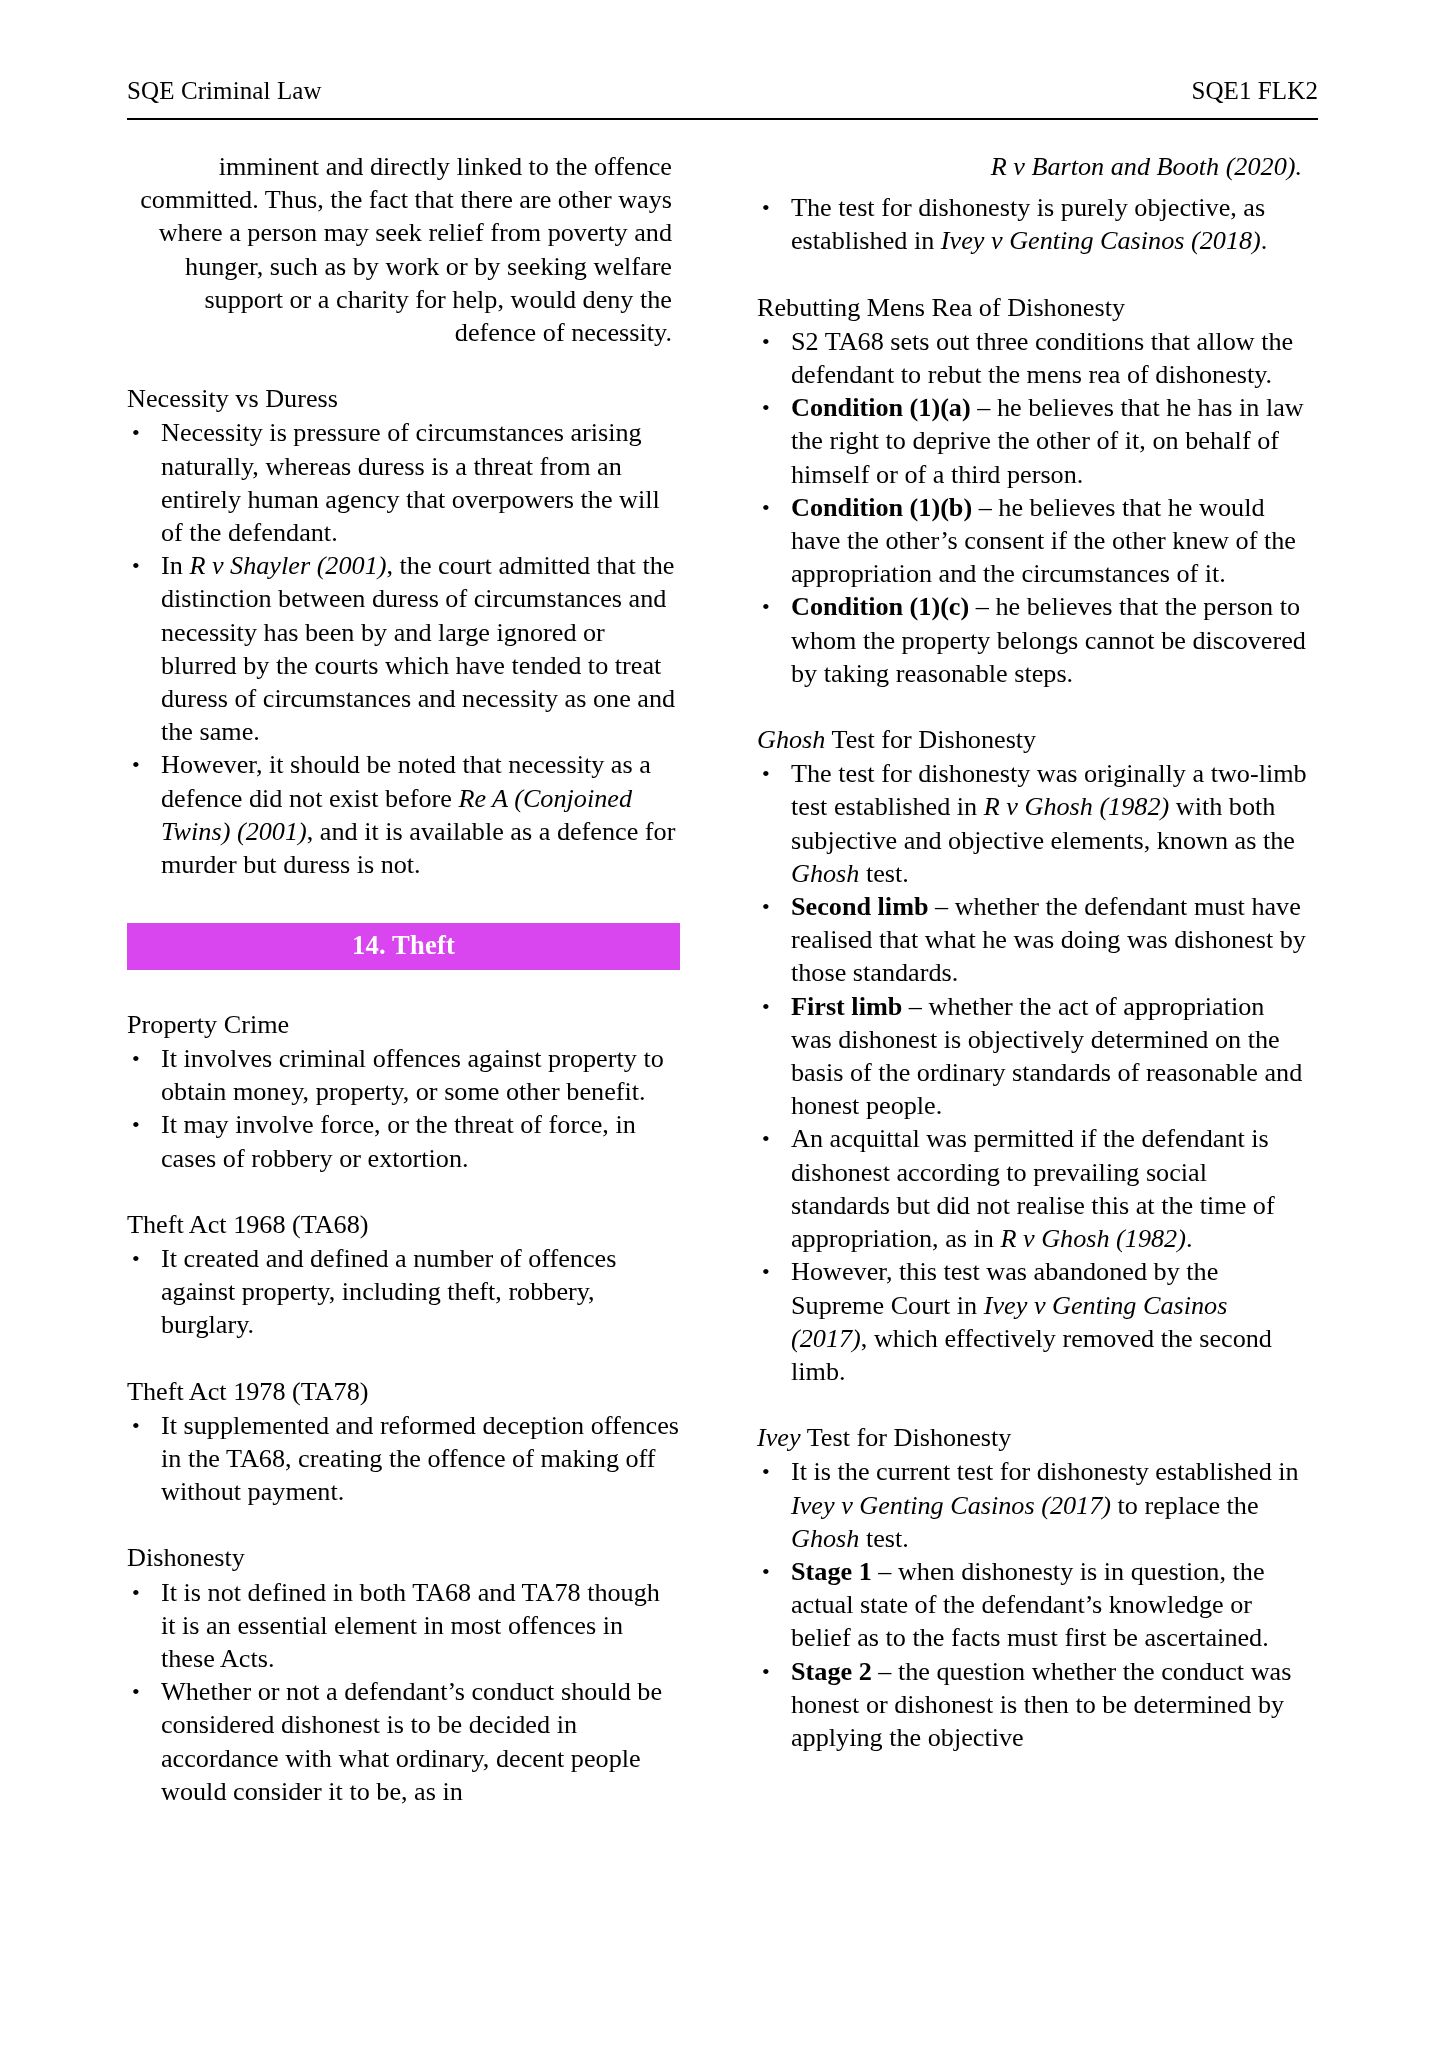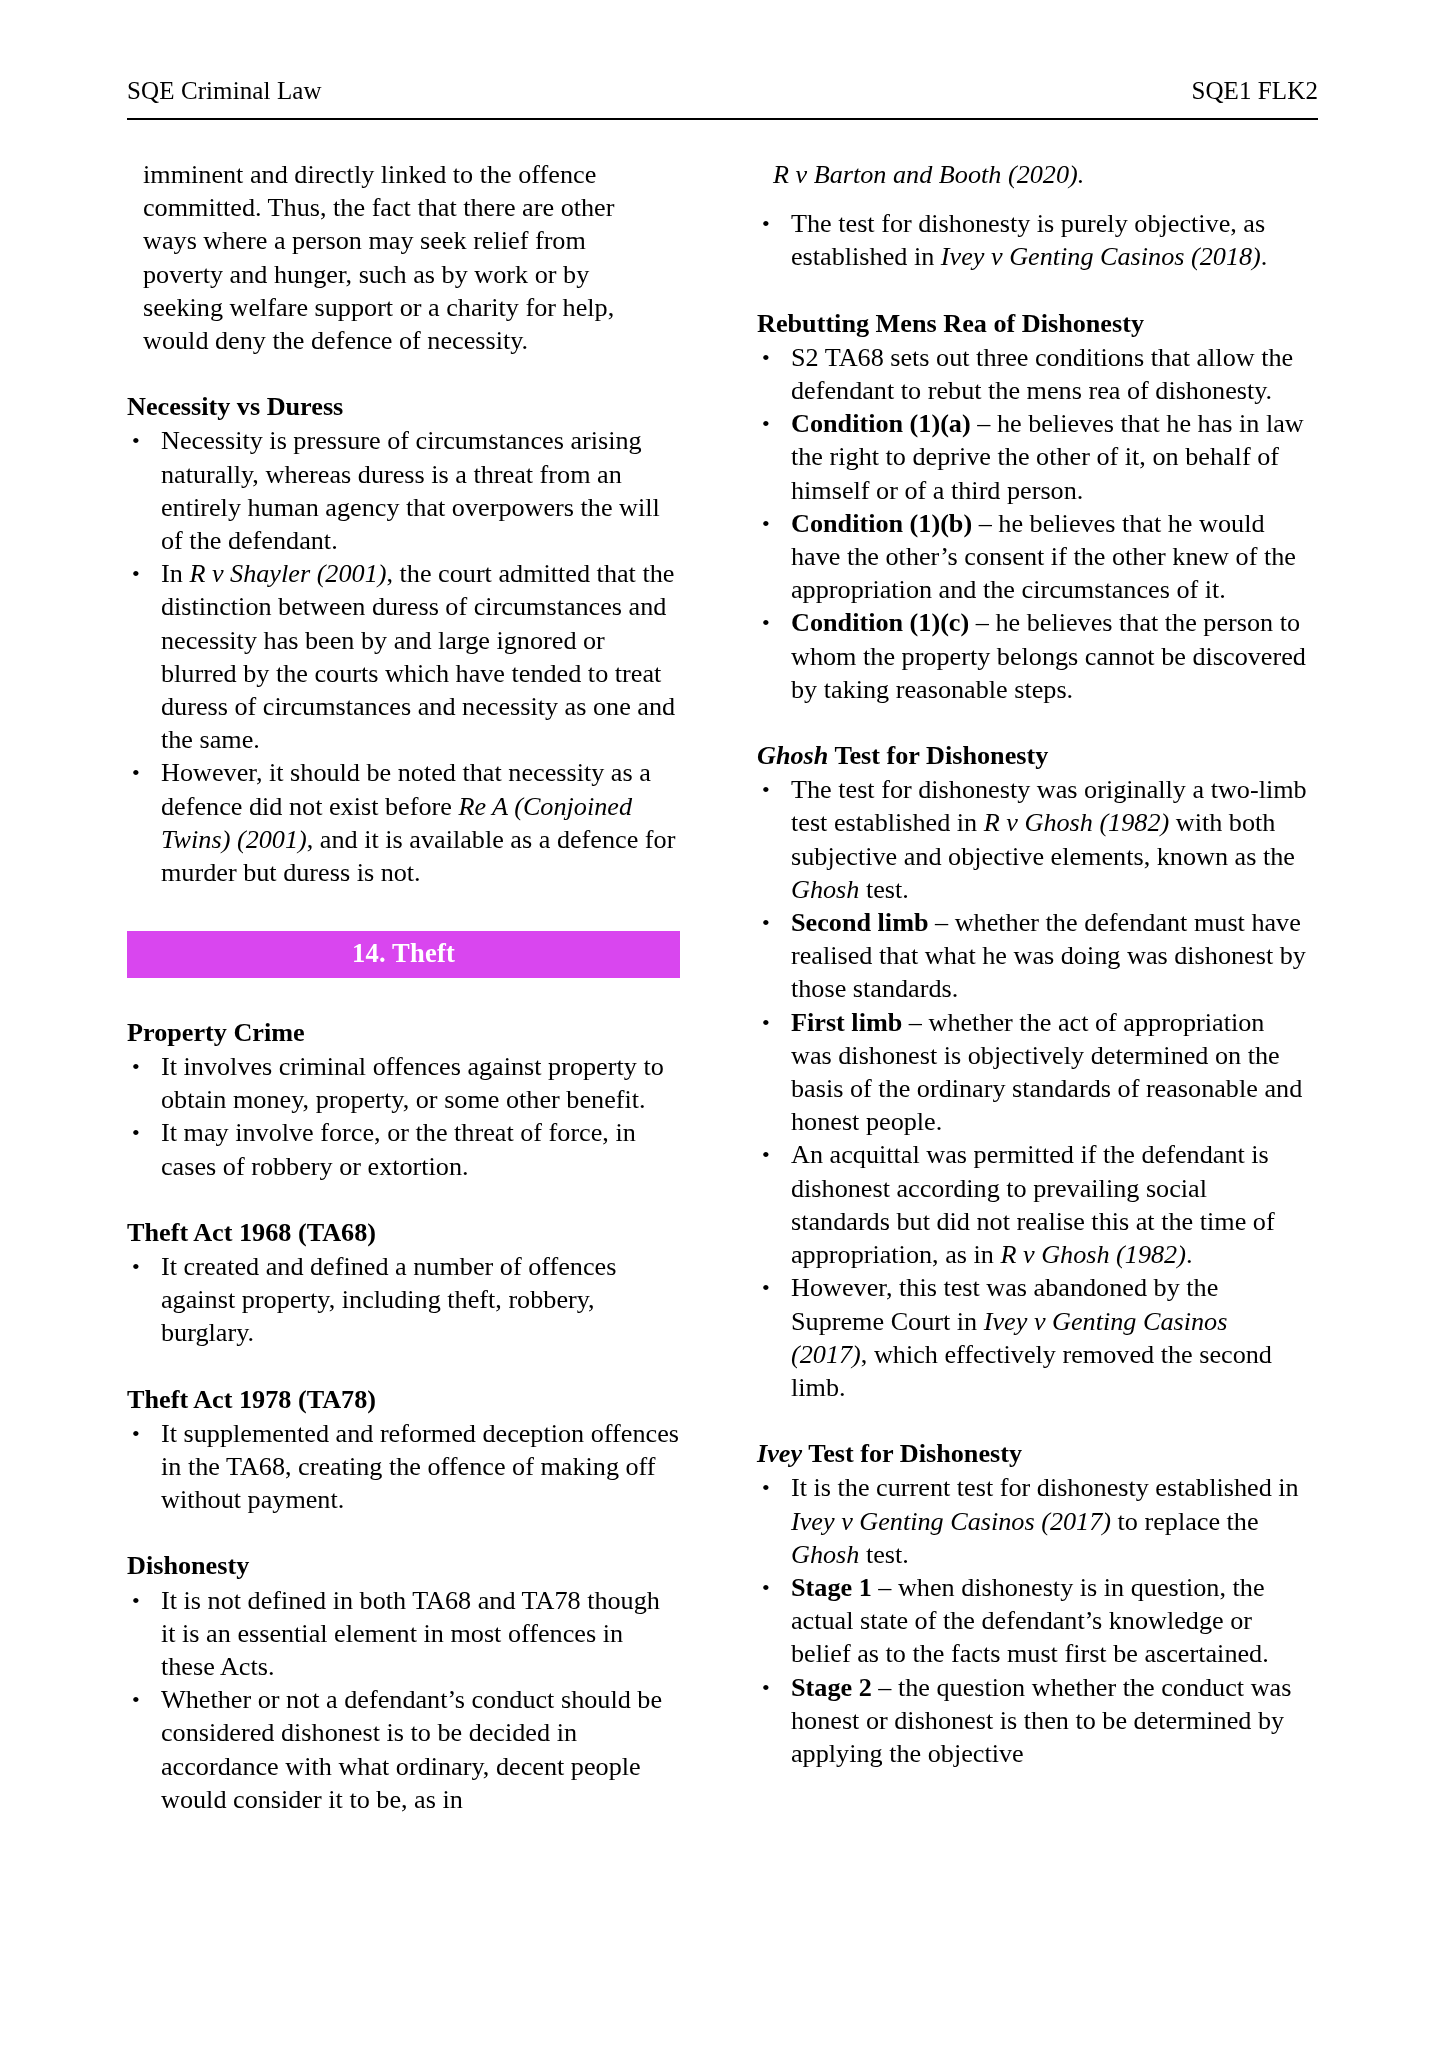--- a/index.html
+++ b/index.html
@@ -55,26 +55,26 @@
     width: 553px;
     flex: 0 0 553px;
   }
 
   
   .para, .bullets li, .sec-head, .banner {
     font-size: 26.2px;
     line-height: 33.2px;
   }
   .para {
-    margin: 16px;
-    text-align: left;
+    margin: 8px;
+    text-align: right;
   }
   .sec-head {
     margin: 0;
-    font-weight: bold;
+    font-weight: normal;
     font-size: 26.2px;
     line-height: 33.2px;
   }
   .sec-head .it { font-style: italic; }
 
   .gap-before { margin-top: 33px; }
 
   ul.bullets {
     list-style: none;
     margin: 1px;

